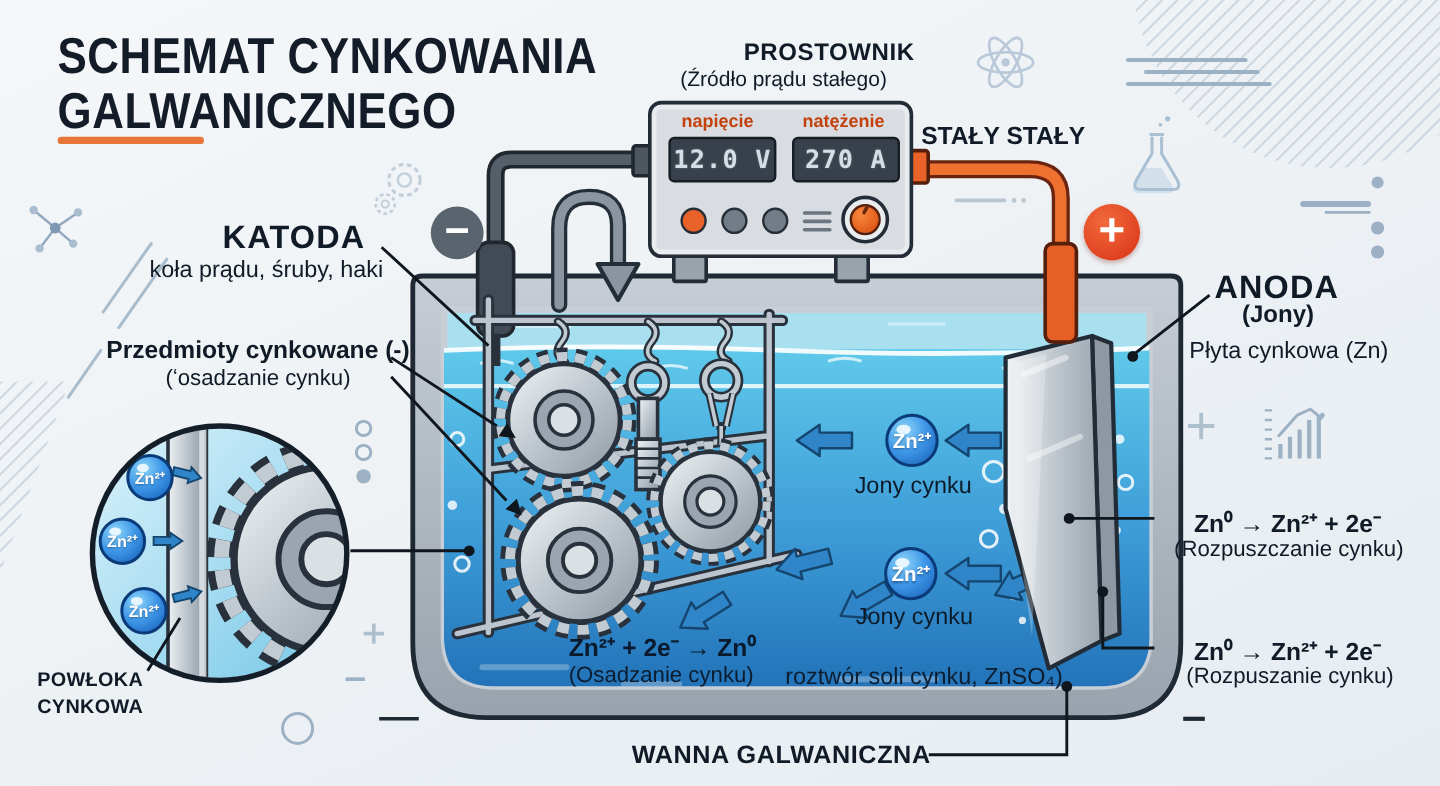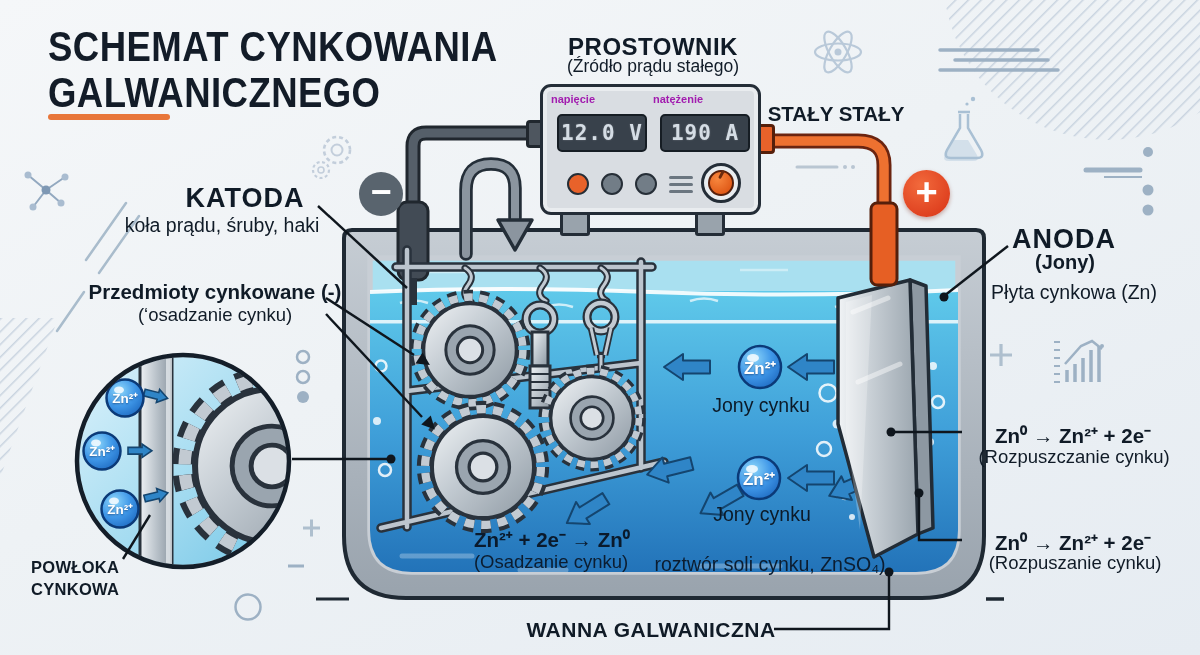--- a/index.html
+++ b/index.html
@@ -14,21 +14,21 @@
   #title{position:absolute;left:48px;top:24px;font-weight:800;font-size:42px;line-height:46px;
     letter-spacing:.5px;color:#131c28;transform:scaleX(.87);transform-origin:left top;}
   #underline{position:absolute;left:48px;top:114px;width:122px;height:6px;border-radius:3px;}
   
   #rect{position:absolute;left:540px;top:84px;width:221px;height:131px;}
   #rect .leg{position:absolute;width:24px;height:24px;top:122px;background:#99a3ac;border:3px solid #242d37;border-radius:3px;}
   #rect .stub-l{position:absolute;left:-14px;top:36px;width:16px;height:22px;background:#4e565f;border:3px solid #20272e;border-radius:4px;}
   #rect .stub-r{position:absolute;right:-14px;top:40px;width:16px;height:24px;background:#e8622a;border:3px solid #551f0b;border-radius:4px;}
   #rect .body{position:absolute;inset:0;background:#d9dde2;border:3.5px solid #242d37;border-radius:11px;
     box-shadow:inset 0 0 0 4px #e9ecef;z-index:1;}
-  #rect .dlabel{position:absolute;top:6px;font-size:11px;font-weight:bold;color:#a21caf;text-align:left;}
+  #rect .dlabel{position:absolute;top:6px;font-size:15px;font-weight:bold;color:#c2410c;text-align:center;}
   #rect .win{position:absolute;top:27px;width:90px;height:38px;background:#38414b;border:2.5px solid #161d24;border-radius:5px;
     font-family:"DejaVu Sans Mono",monospace;font-weight:bold;font-size:21px;color:#d5dde5;letter-spacing:1px;
     text-align:center;line-height:34px;text-shadow:0 0 2px rgba(255,255,255,.25);box-sizing:border-box;}
   #rect .btn{position:absolute;top:86px;width:22px;height:22px;border-radius:50%;border:2.5px solid #262e37;box-sizing:border-box;}
   #rect .menu{position:absolute;left:126px;top:89px;}
   #rect .menu div{width:24px;height:3px;background:#6b7680;border-radius:2px;margin-bottom:4px;}
   #rect .knob{position:absolute;left:158px;top:76px;width:40px;height:40px;border-radius:50%;
     background:#e9edf0;border:3px solid #242d37;box-sizing:border-box;}
   #rect .knob .cap{position:absolute;inset:4px;border-radius:50%;border:2px solid #551f0b;
     background:radial-gradient(circle at 35% 30%,#f8883f 0%,#e05a18 75%);}
@@ -324,40 +324,40 @@
 
   <div id="rect">
     <div class="leg" style="left:20px"></div>
     <div class="leg" style="left:155px"></div>
     <div class="stub-l"></div>
     <div class="stub-r"></div>
     <div class="body">
       <div class="dlabel" style="left:8px;width:94px">napięcie</div>
       <div class="dlabel" style="left:110px;width:100px">natężenie</div>
       <div class="win" style="left:14px">12.0 V</div>
-      <div class="win" style="left:117px">190 A</div>
+      <div class="win" style="left:117px">270 A</div>
       <div class="btn" style="left:24px;background:#e8622a"></div>
       <div class="btn" style="left:58px;background:#727d87"></div>
       <div class="btn" style="left:92px;background:#727d87"></div>
       <div class="menu">
           <div></div>
           <div></div>
           <div></div>
         </div>
       <div class="knob">
           <div class="cap"></div>
           <div class="ptr"></div>
         </div>
     </div>
   </div>
 
   <div id="bminus" class="badge">−</div>
   <div id="bplus" class="badge">+</div>
 
-  <div class="lbl c b" style="left:653px;top:33px;font-size:24px;letter-spacing:.5px">PROSTOWNIK</div>
+  <div class="lbl c b" style="left:691px;top:33px;font-size:20px;letter-spacing:.5px">PROSTOWNIK</div>
   <div class="lbl c" style="left:653px;top:56px;font-size:17.5px">(Źródło prądu stałego)</div>
   <div class="lbl c b" style="left:836px;top:102px;font-size:20.5px">STAŁY STAŁY</div>
 
   <div class="lbl c b" style="left:245px;top:183px;font-size:27px;letter-spacing:1px">KATODA</div>
   <div class="lbl c" style="left:222px;top:214px;font-size:19.5px">koła prądu, śruby, haki</div>
 
   <div class="lbl c b" style="left:215px;top:280px;font-size:20.5px">Przedmioty cynkowane (-)</div>
   <div class="lbl c" style="left:215px;top:304px;font-size:18.5px">(ʻosadzanie cynku)</div>
 
   <div class="lbl c b" style="left:1064px;top:224px;font-size:27px;letter-spacing:1px">ANODA</div>

